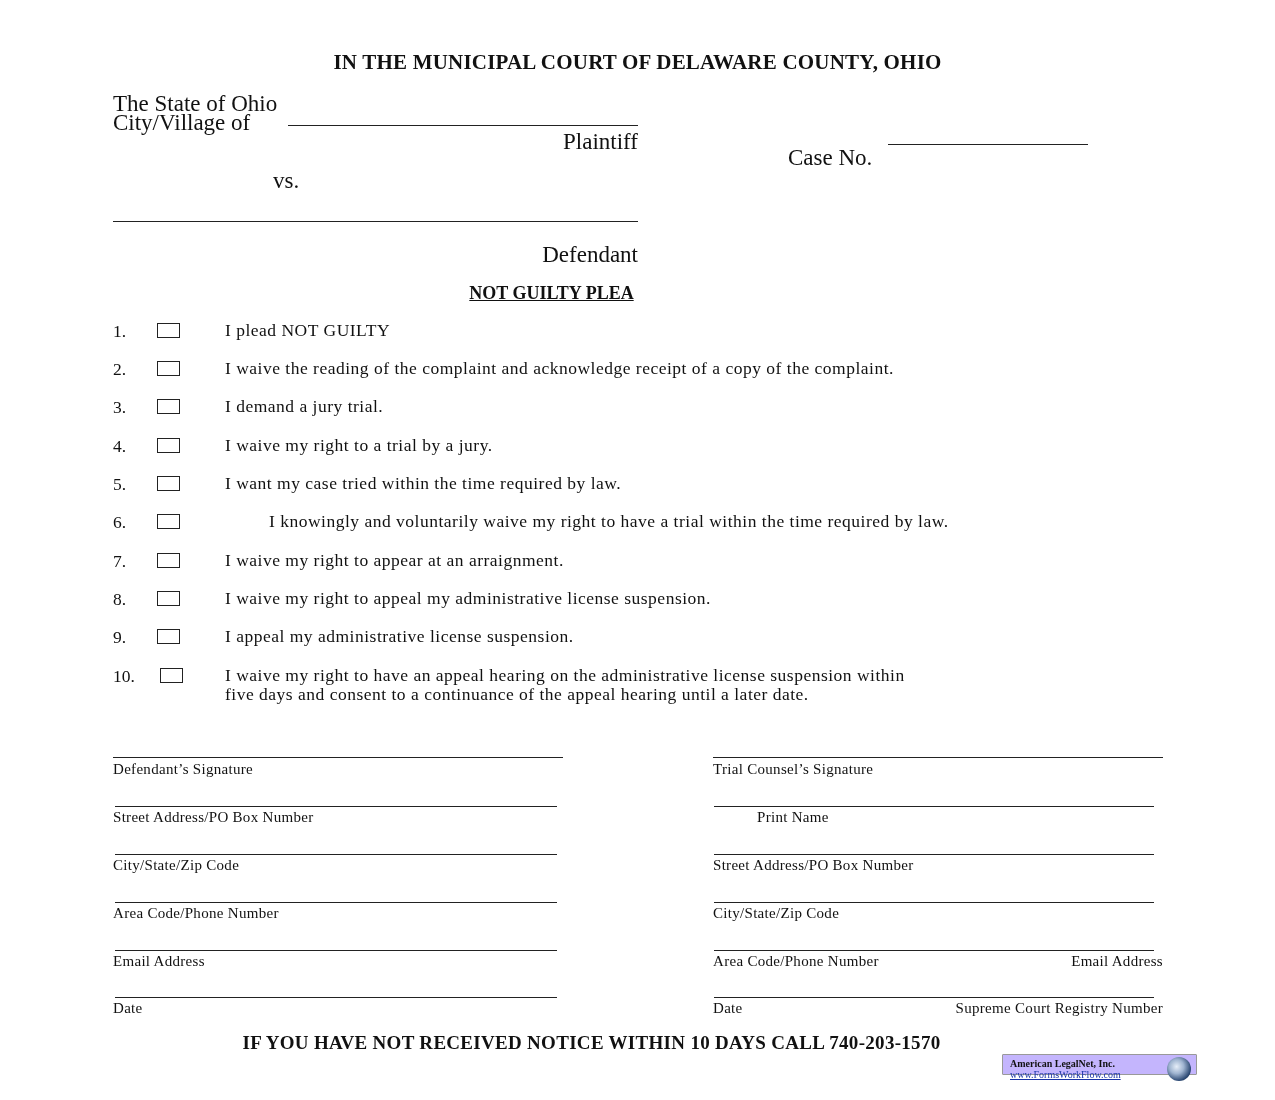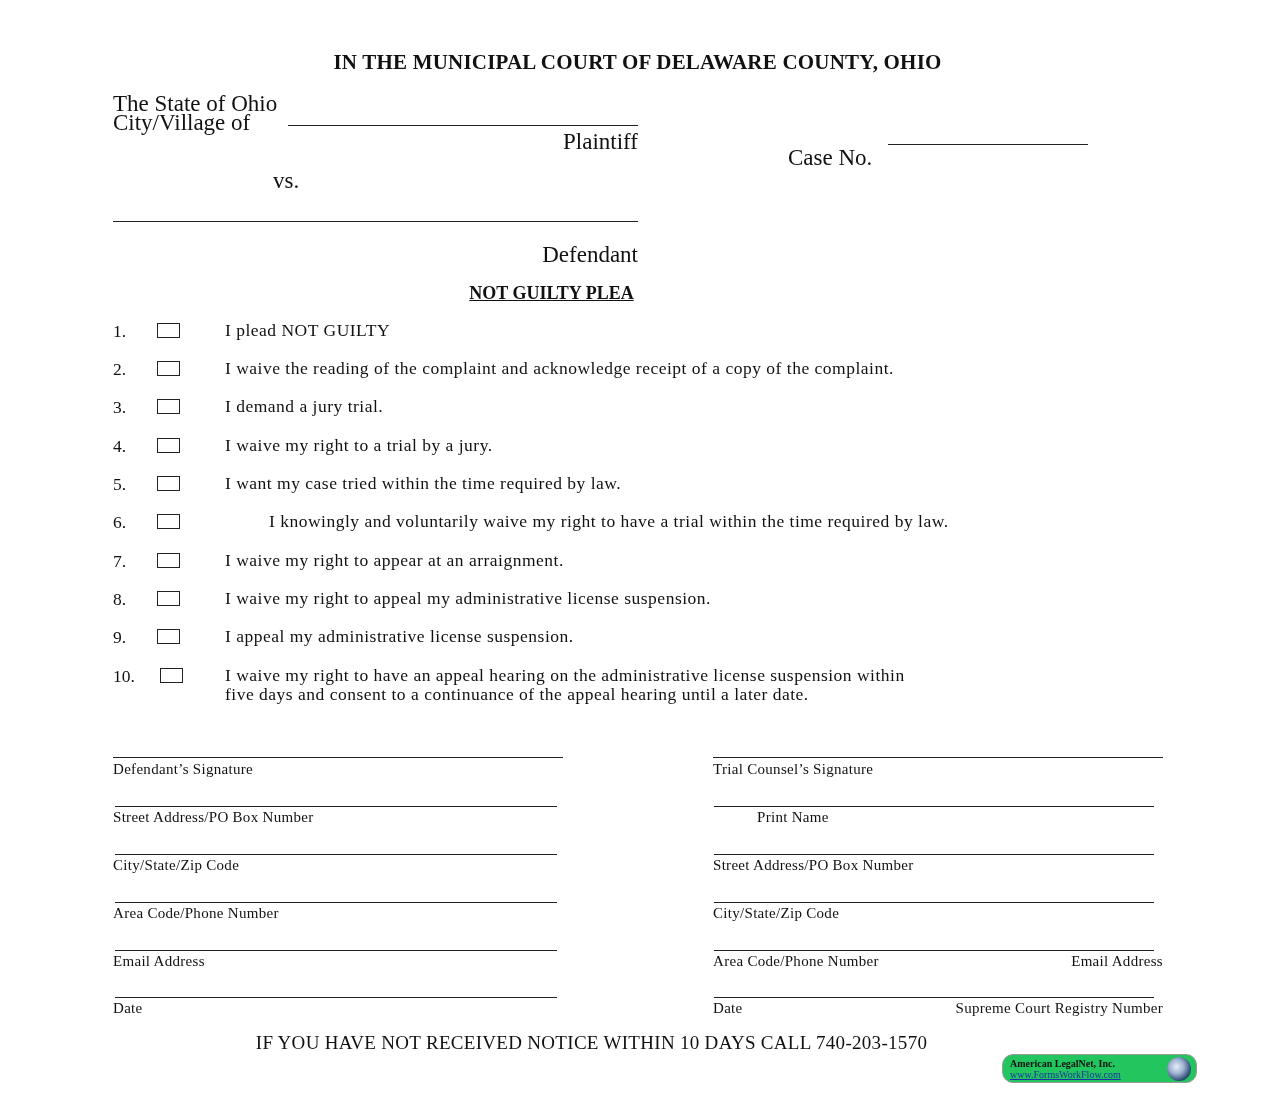--- a/index.html
+++ b/index.html
@@ -23,25 +23,25 @@
     }
     .item-num { font-size: 17.5px; }
     .checkbox {
       position: absolute; width: 23px; height: 15px;
       border: 1.3px solid #222; background: #fff; box-sizing: border-box;
     }
     .item-text { font-size: 17.5px; letter-spacing: 0.5px; line-height: 19px; }
     .sig-label { font-size: 15px; letter-spacing: 0.3px; }
     .notice {
       left: 0; width: 1183px; top: 1032px; text-align: center;
-      font-weight: normal; font-size: 19px; letter-spacing: 0.3px;
+      font-weight: bold; font-size: 19px; letter-spacing: 0.3px;
     }
     .badge {
-      position: absolute; left: 1002px; top: 1054px; width: 195px; height: 29px;
-      border: 1px solid #999; border-radius: 11px; background: #22c55e;
+      position: absolute; left: 1002px; top: 1054px; width: 195px; height: 21px;
+      border: 1px solid #999; border-radius: 1px; background: #c4b5fd;
       box-sizing: border-box;
     }
     .badge .b1 { position: absolute; left: 7px; top: 3px; font-size: 10px; font-weight: bold; color: #111; }
     .badge .b2 { position: absolute; left: 7px; top: 14px; font-size: 10px; color: #1a33a8; text-decoration: underline; }
     .badge .globe {
       position: absolute; right: 5px; top: 2px; width: 24px; height: 24px;
       border-radius: 50%;
       background: radial-gradient(circle at 40% 40%, #e6eef8 0, #9fb4d0 35%, #2d4a74 70%, #0c1a30 100%);
     }
   </style>

